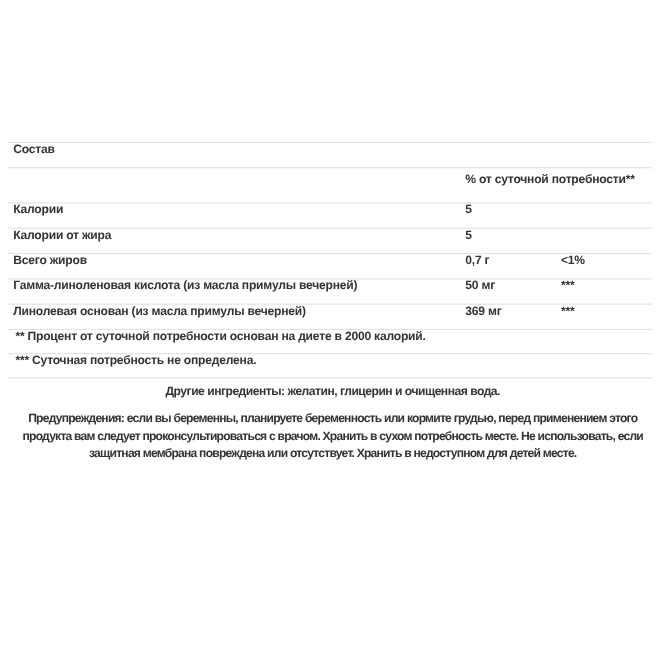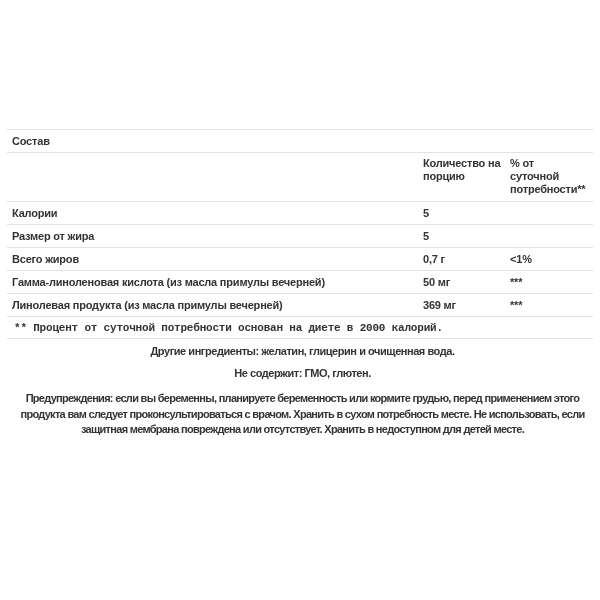--- a/index.html
+++ b/index.html
@@ -14,21 +14,20 @@
     color: #333333;
     font-size: 11px;
     letter-spacing: -0.2px;
   }
   .facts-panel {
     margin: 129px 7px 0 7px;
     border-top: 1px solid #e2e2e2;
   }
   .row {
     display: flex;
-    align-items: center;
     border-bottom: 1px solid #e2e2e2;
     min-height: 22px;
   }
   .row.info { min-height: 22px; }
   .cell-label {
     flex: 0 0 416px;
     padding-left: 5px;
     box-sizing: border-box;
   }
   .cell-amount {
@@ -44,21 +43,20 @@
     padding: 4px 0 5px 0;
     line-height: 13px;
   }
   .row.header .cell-amount,
   .row.header .cell-dv { padding-right: 8px; }
   .row.footnote {
     min-height: 21px;
   }
   .row.footnote .foot-text {
     padding-left: 7px;
-    font-family: Liberation Mono, monospace;
   }
   .lower-section {
     margin: 6px 7px 0 12px;
     letter-spacing: -0.45px;
     text-align: center;
   }
   .lower-section p {
     margin: 0;
   }
   .p-ingredients { margin-top: 2px !important; }
@@ -76,58 +74,59 @@
 <div class="facts-panel">
 
   <div class="row info">
     <span class="cell-label">Состав</span>
   </div>
 
 
 
   <div class="row header">
     <span class="cell-label"></span>
-    <span class="cell-amount">Количество на порцию</span>
     <span class="cell-dv">% от суточной потребности**</span>
   </div>
 
   <div class="row">
     <span class="cell-label">Калории</span>
     <span class="cell-amount">5</span>
     <span class="cell-dv"></span>
   </div>
 
   <div class="row">
-    <span class="cell-label">Размер от жира</span>
+    <span class="cell-label">Калории от жира</span>
     <span class="cell-amount">5</span>
     <span class="cell-dv"></span>
   </div>
 
   <div class="row">
     <span class="cell-label">Всего жиров</span>
     <span class="cell-amount">0,7 г</span>
     <span class="cell-dv">&lt;1%</span>
   </div>
 
   <div class="row">
     <span class="cell-label">Гамма-линоленовая кислота (из масла примулы вечерней)</span>
     <span class="cell-amount">50 мг</span>
     <span class="cell-dv">***</span>
   </div>
 
   <div class="row">
-    <span class="cell-label">Линолевая продукта (из масла примулы вечерней)</span>
+    <span class="cell-label">Линолевая основан (из масла примулы вечерней)</span>
     <span class="cell-amount">369 мг</span>
     <span class="cell-dv">***</span>
   </div>
 
   <div class="row footnote">
     <span class="foot-text">** Процент от суточной потребности основан на диете в 2000 калорий.</span>
   </div>
 
+  <div class="row footnote">
+    <span class="foot-text">*** Суточная потребность не определена.</span>
+  </div>
 
 </div>
 
 <div class="lower-section">
   <p class="p-ingredients">Другие ингредиенты: желатин, глицерин и очищенная вода.</p>
-  <p class="p-contains">Не содержит: ГМО, глютен.</p>
   <p class="p-warnings">Предупреждения: если вы беременны, планируете беременность или кормите грудью, перед применением этого продукта вам следует проконсультироваться с врачом. Хранить в сухом потребность месте. Не использовать, если защитная мембрана повреждена или отсутствует. Хранить в недоступном для детей месте.</p>
 </div>
 
 </body></html>

